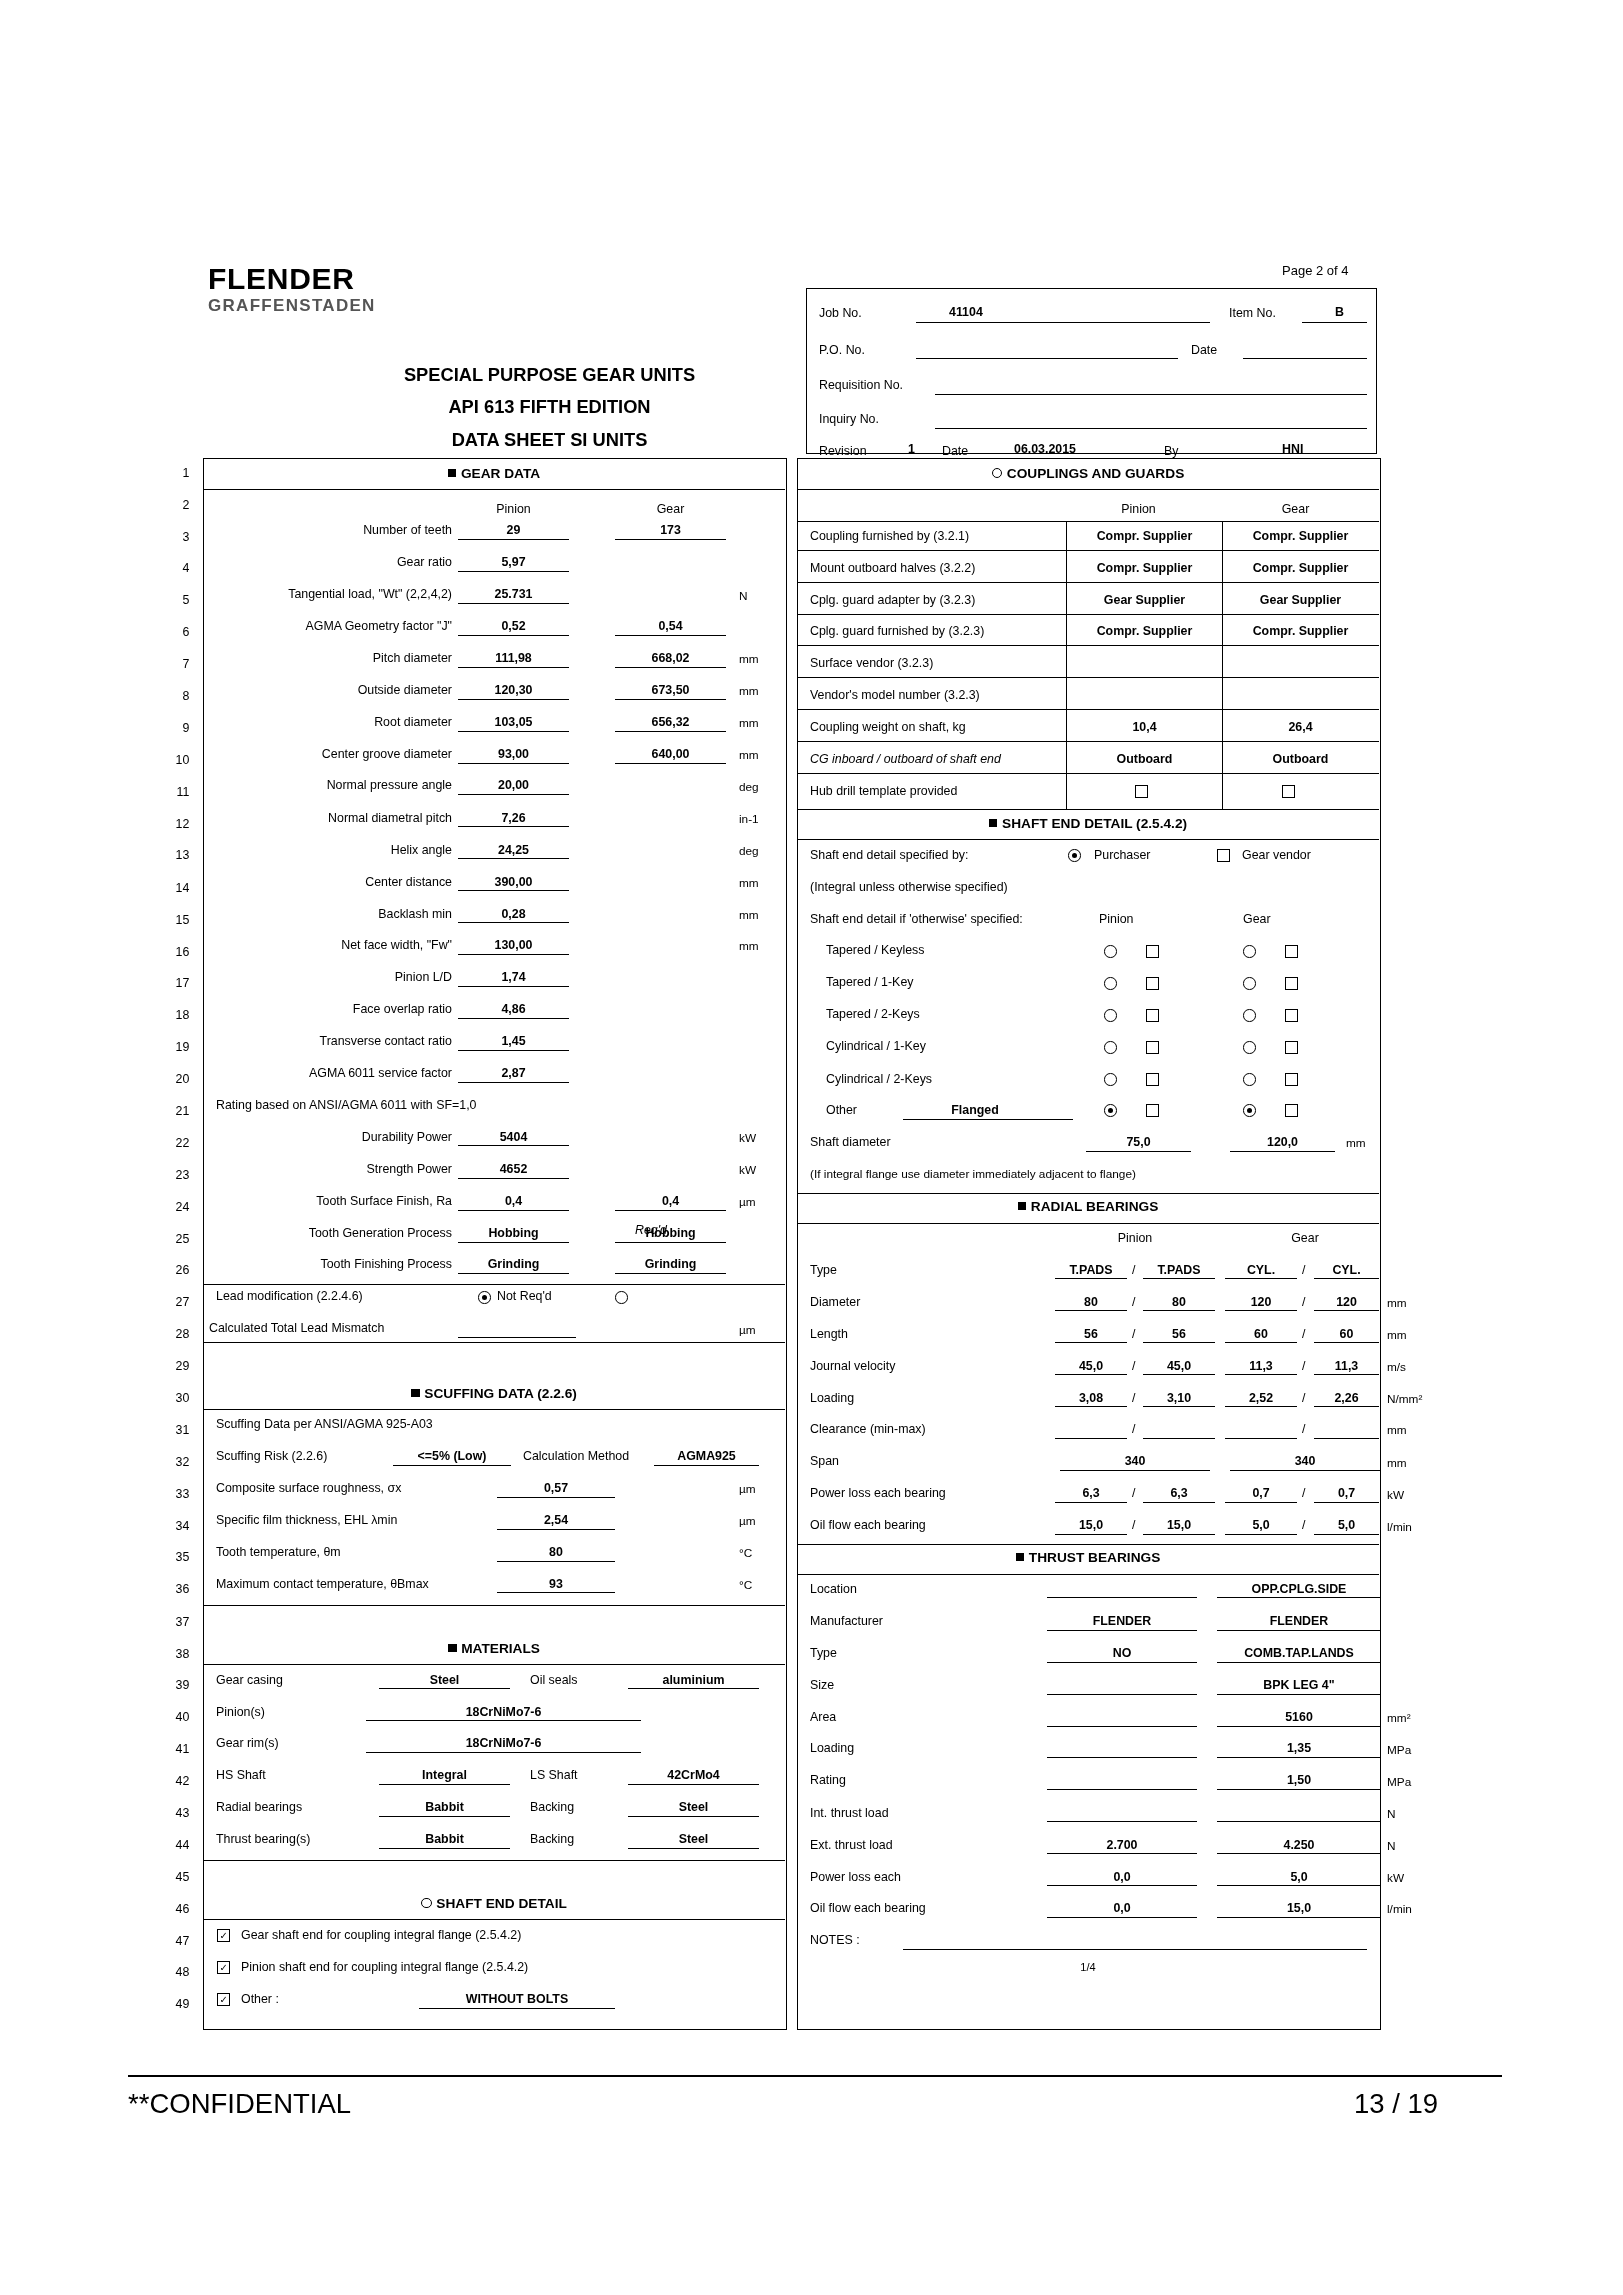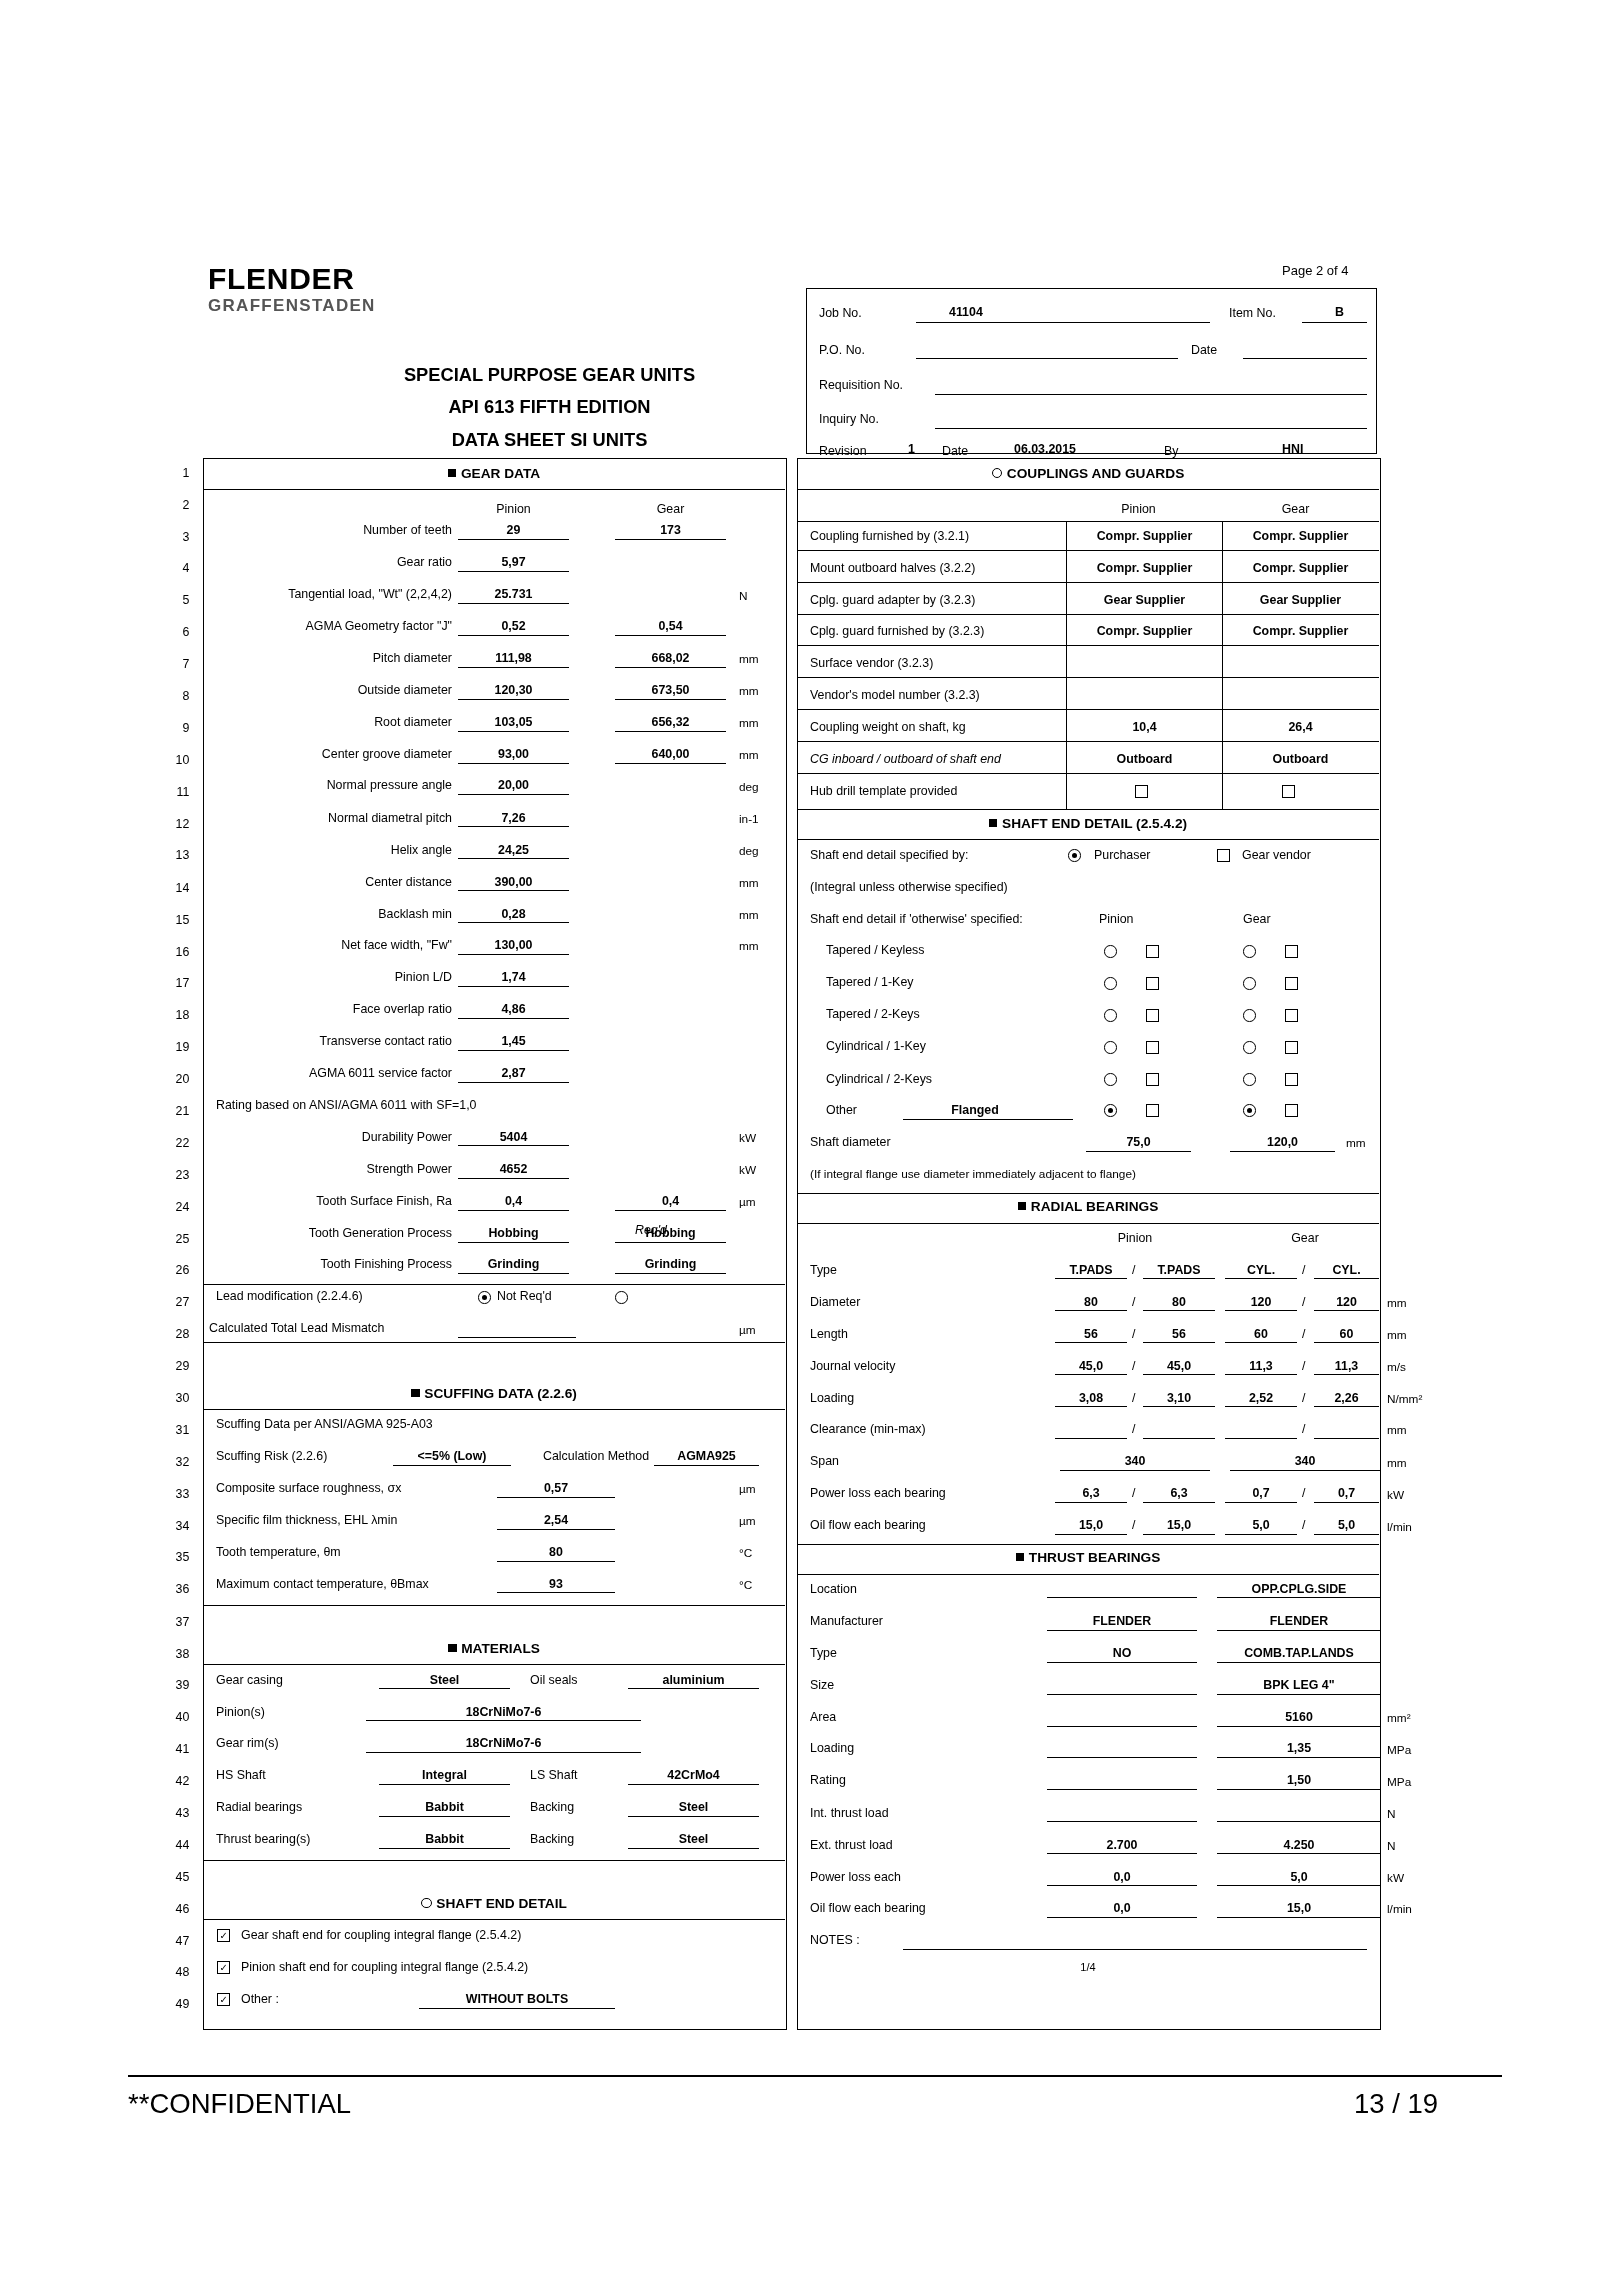--- a/index.html
+++ b/index.html
@@ -218,21 +218,21 @@
         <div class="val" style="left:458px;top:1321px;width:118px;"></div>
         <div class="" style="left:458px;top:1337px;width:118px;border-bottom:0.7px solid #000;height:0;position:absolute;"></div>
         <div class="unit" style="left:739px;top:1323px;">µm</div>
         <div class="hline" style="left:203px;top:1342px;width:582px;"></div>
         <div class="secthead" style="left:203px;top:1386px;width:582px;"><span class="sq"></span><span>SCUFFING DATA (2.2.6)</span></div>
         <div class="hline" style="left:203px;top:1409px;width:582px;"></div>
         <div class="lbl" style="left:216px;top:1417px;">Scuffing Data per ANSI/AGMA 925-A03</div>
         <div class="lbl" style="left:216px;top:1449px;">Scuffing Risk (2.2.6)</div>
         <div class="val" style="left:393px;top:1449px;width:118px;">&lt;=5% (Low)</div>
         <div class="" style="left:393px;top:1465px;width:118px;border-bottom:0.7px solid #000;height:0;position:absolute;"></div>
-        <div class="lbl" style="left:523px;top:1449px;margin-left:20px;">Calculation Method</div>
+        <div class="lbl" style="left:523px;top:1449px;">Calculation Method</div>
         <div class="val" style="left:654px;top:1449px;width:105px;">AGMA925</div>
         <div class="" style="left:654px;top:1465px;width:105px;border-bottom:0.7px solid #000;height:0;position:absolute;"></div>
         <div class="lbl" style="left:216px;top:1481px;">Composite surface roughness, σx</div>
         <div class="val" style="left:497px;top:1481px;width:118px;">0,57</div>
         <div class="" style="left:497px;top:1497px;width:118px;border-bottom:0.7px solid #000;height:0;position:absolute;"></div>
         <div class="unit" style="left:739px;top:1482px;">µm</div>
         <div class="lbl" style="left:216px;top:1513px;">Specific film thickness, EHL λmin</div>
         <div class="val" style="left:497px;top:1513px;width:118px;">2,54</div>
         <div class="" style="left:497px;top:1529px;width:118px;border-bottom:0.7px solid #000;height:0;position:absolute;"></div>
         <div class="unit" style="left:739px;top:1514px;">µm</div>

